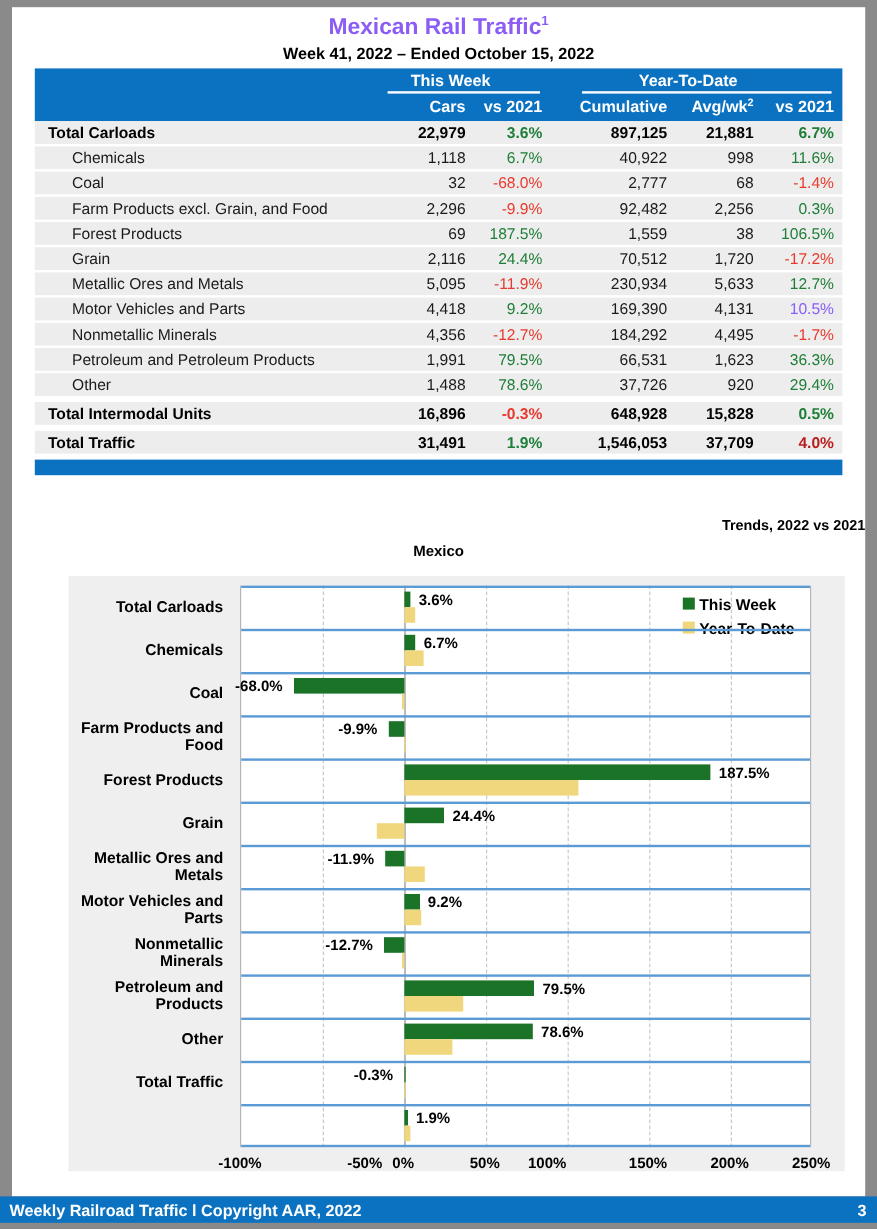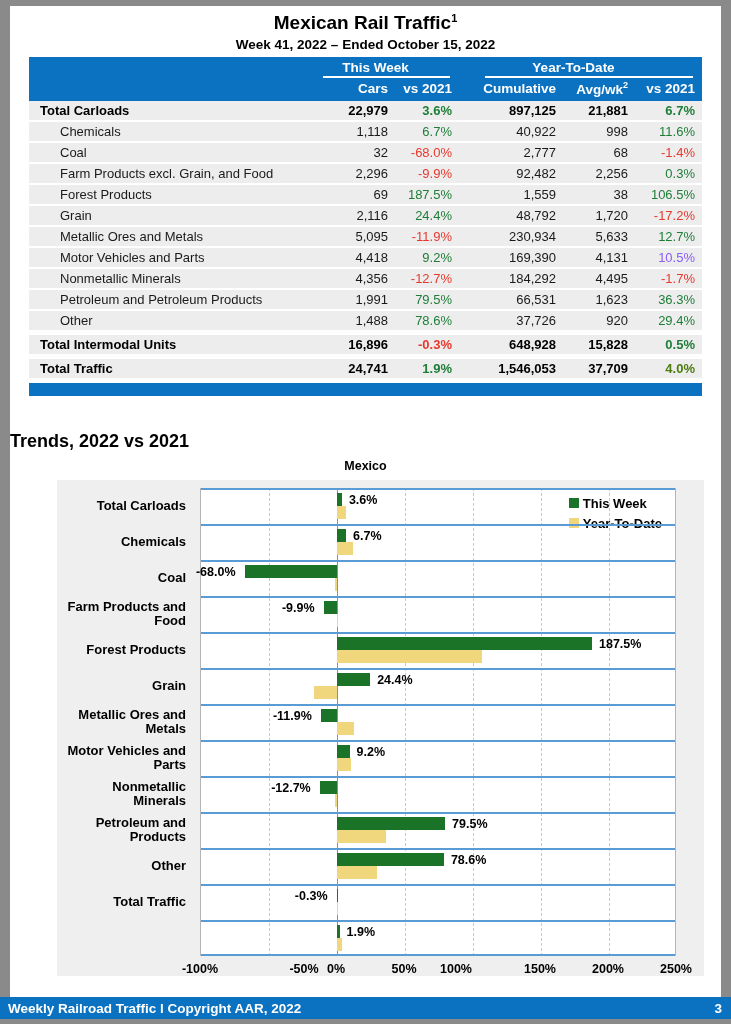--- a/index.html
+++ b/index.html
@@ -2,21 +2,21 @@
 <html><head>
 <meta charset="utf-8">
 <style>
   * { margin:0; padding:0; box-sizing:border-box; }
   body { font-family:"Liberation Sans", sans-serif; background:#555; }
   .frame { position:relative; width:731px; height:1024px; background:#8a8a8a; margin:0 auto; overflow:hidden; }
   .page { position:absolute; top:6px; left:10px; right:10px; bottom:27px; background:#ffffff; }
 
   
   .doc-title { position:absolute; top:6px; left:0; right:0; text-align:center;
-               font-size:19px; font-weight:bold; color:#000000; }
+               font-size:19px; font-weight:bold; color:#8b5cf6; }
   .doc-title sup { font-size:11px; }
   .doc-subtitle { position:absolute; top:31px; left:0; right:0; text-align:center;
                   font-size:13.5px; font-weight:bold; color:#000; }
 
   
   .table-block { position:absolute; top:51px; left:19px; width:673px; }
   .t-head { background:#0b72c2; color:#fff; font-weight:bold; font-size:13.5px; padding:3px 7px 4px 0; }
   .t-grid { display:grid; grid-template-columns:1fr 89px 64px 104px 72px 67px; align-items:center; }
   .group-cell { text-align:center; }
   .g1 { grid-column:2 / 4; } .g2 { grid-column:4 / 7; }
@@ -32,21 +32,21 @@
   .t-label { padding-left:31px; text-align:left; white-space:nowrap; overflow:hidden; }
   .t-row.bold .t-label { padding-left:11px; }
   .t-cell { text-align:right; white-space:nowrap; }
   .table-endbar { height:13px; background:#0b72c2; margin-top:5px; }
   .footnotes { margin:9px 0 0 12px; font-size:11.5px; color:#111; }
   .footnote { margin-bottom:7px; }
   .footnote sup { font-size:8.5px; margin-right:3px; }
 
   
   .chart-block { position:absolute; top:425px; left:0; right:0; }
-  .chart-title { text-align:left; font-size:18px; font-weight:bold; }
+  .chart-title { text-align:right; font-size:12px; font-weight:bold; }
   .chart-subtitle { text-align:center; font-size:12.5px; font-weight:bold; margin-top:7px; }
   .chart-box { position:absolute; top:49px; left:47px; width:647px; height:496px; background:#efefef; }
   .cat-labels { position:absolute; left:0; top:8px; width:136px; }
   .cat-label { height:36px; display:flex; align-items:center; justify-content:flex-end;
                padding-right:7px; font-size:13px; font-weight:bold; color:#000; text-align:right; line-height:1.05; }
   .plot { position:absolute; left:143px; top:8px; width:476px; height:468px; background:#fff;
           border-left:1px solid #b5b5b5; border-right:1px solid #b5b5b5; }
   .gridline { position:absolute; top:0; bottom:0; width:0; border-left:1px dashed #c9c9c9; }
   .gridline.zero { border-left:1.5px solid #8f8f8f; }
   .band { position:absolute; left:0; right:0; height:36px; border-top:2px solid #5b9bd5; }
@@ -136,21 +136,21 @@
             <div class="t-cell">69</div>
             <div class="t-cell" style="color: rgb(30, 126, 56); font-weight: normal;">187.5%</div>
             <div class="t-cell">1,559</div>
             <div class="t-cell">38</div>
             <div class="t-cell" style="color: rgb(30, 126, 56); font-weight: normal;">106.5%</div>
           </div>
           <div class="t-row t-grid">
             <div class="t-label">Grain</div>
             <div class="t-cell">2,116</div>
             <div class="t-cell" style="color: rgb(30, 126, 56); font-weight: normal;">24.4%</div>
-            <div class="t-cell">48,792</div>
+            <div class="t-cell">70,512</div>
             <div class="t-cell">1,720</div>
             <div class="t-cell" style="color: rgb(232, 57, 46); font-weight: normal;">-17.2%</div>
           </div>
           <div class="t-row t-grid">
             <div class="t-label">Metallic Ores and Metals</div>
             <div class="t-cell">5,095</div>
             <div class="t-cell" style="color: rgb(232, 57, 46); font-weight: normal;">-11.9%</div>
             <div class="t-cell">230,934</div>
             <div class="t-cell">5,633</div>
             <div class="t-cell" style="color: rgb(30, 126, 56); font-weight: normal;">12.7%</div>
@@ -190,25 +190,25 @@
           <div class="t-row t-grid bold gap">
             <div class="t-label">Total Intermodal Units</div>
             <div class="t-cell">16,896</div>
             <div class="t-cell" style="color: rgb(232, 57, 46); font-weight: bold;">-0.3%</div>
             <div class="t-cell">648,928</div>
             <div class="t-cell">15,828</div>
             <div class="t-cell" style="color: rgb(30, 126, 56); font-weight: bold;">0.5%</div>
           </div>
           <div class="t-row t-grid bold gap">
             <div class="t-label">Total Traffic</div>
-            <div class="t-cell">24,741</div>
+            <div class="t-cell">31,491</div>
             <div class="t-cell" style="color: rgb(30, 126, 56); font-weight: bold;">1.9%</div>
             <div class="t-cell">1,546,053</div>
             <div class="t-cell">37,709</div>
-            <div class="t-cell" style="color: #4d7c0f; font-weight: bold;">4.0%</div>
+            <div class="t-cell" style="color: #b91c1c; font-weight: bold;">4.0%</div>
           </div>
         </div>
       <div class="table-endbar"></div>
     </div>
 
     <div class="chart-block">
       <div class="chart-title">Trends, 2022 vs 2021</div>
       <div class="chart-subtitle">Mexico</div>
       <div class="chart-box">
         <div class="cat-labels">

